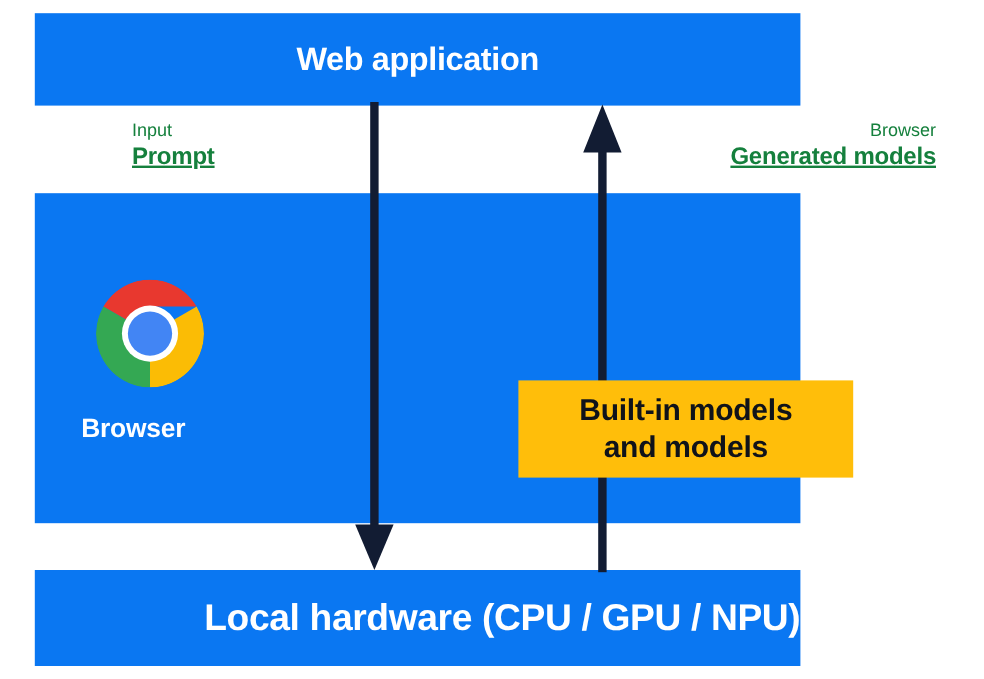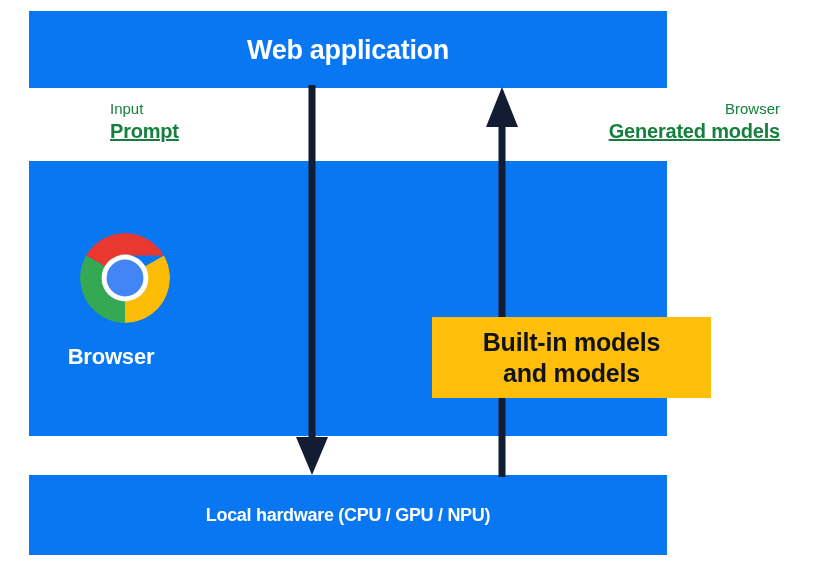--- a/index.html
+++ b/index.html
@@ -43,21 +43,22 @@
     white-space: nowrap;
   }
   .band-web-app .band-title {
     top: 50%;
     transform: translateY(-50%);
     font-size: 27px;
   }
   .band-hardware .band-title {
     top: 50%;
     transform: translateY(-50%);
-    font-size: 18px;
+    font-size: 31px;
+    text-align: right;
   }
 
   
   .edge-label {
     position: absolute;
     color: #15803d;
     line-height: 1.25;
     white-space: nowrap;
   }
   .edge-label .kind {

